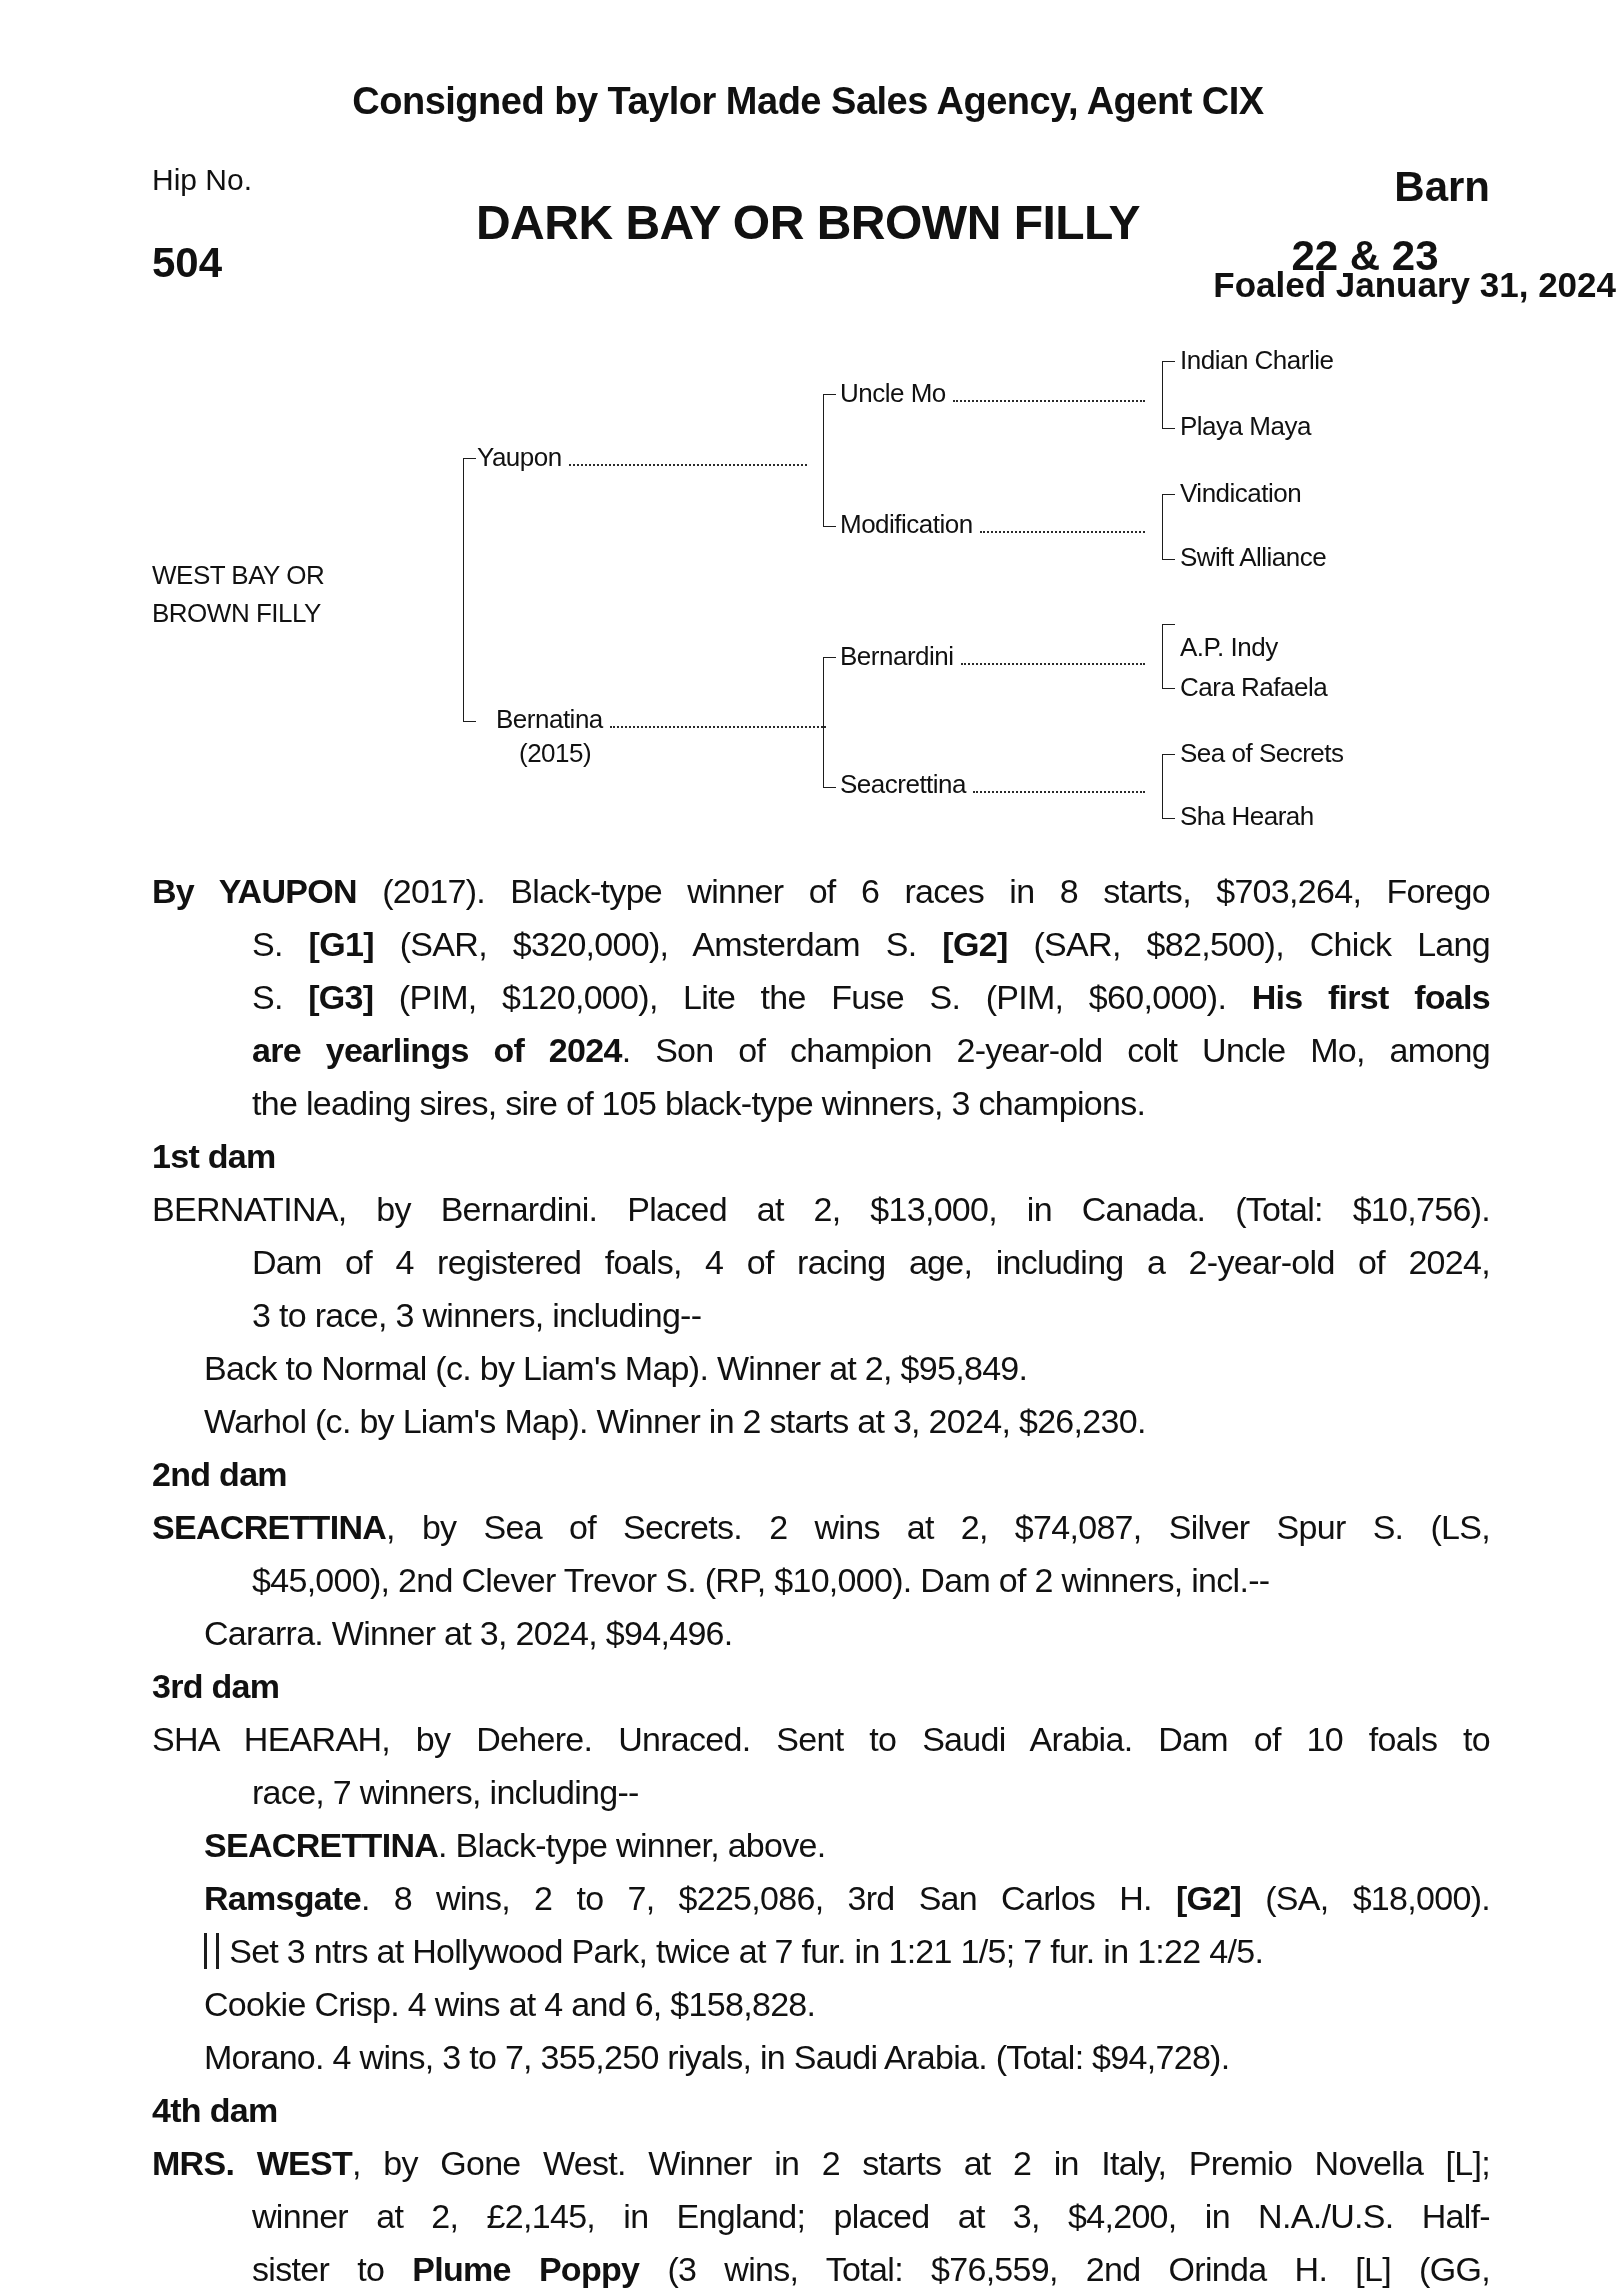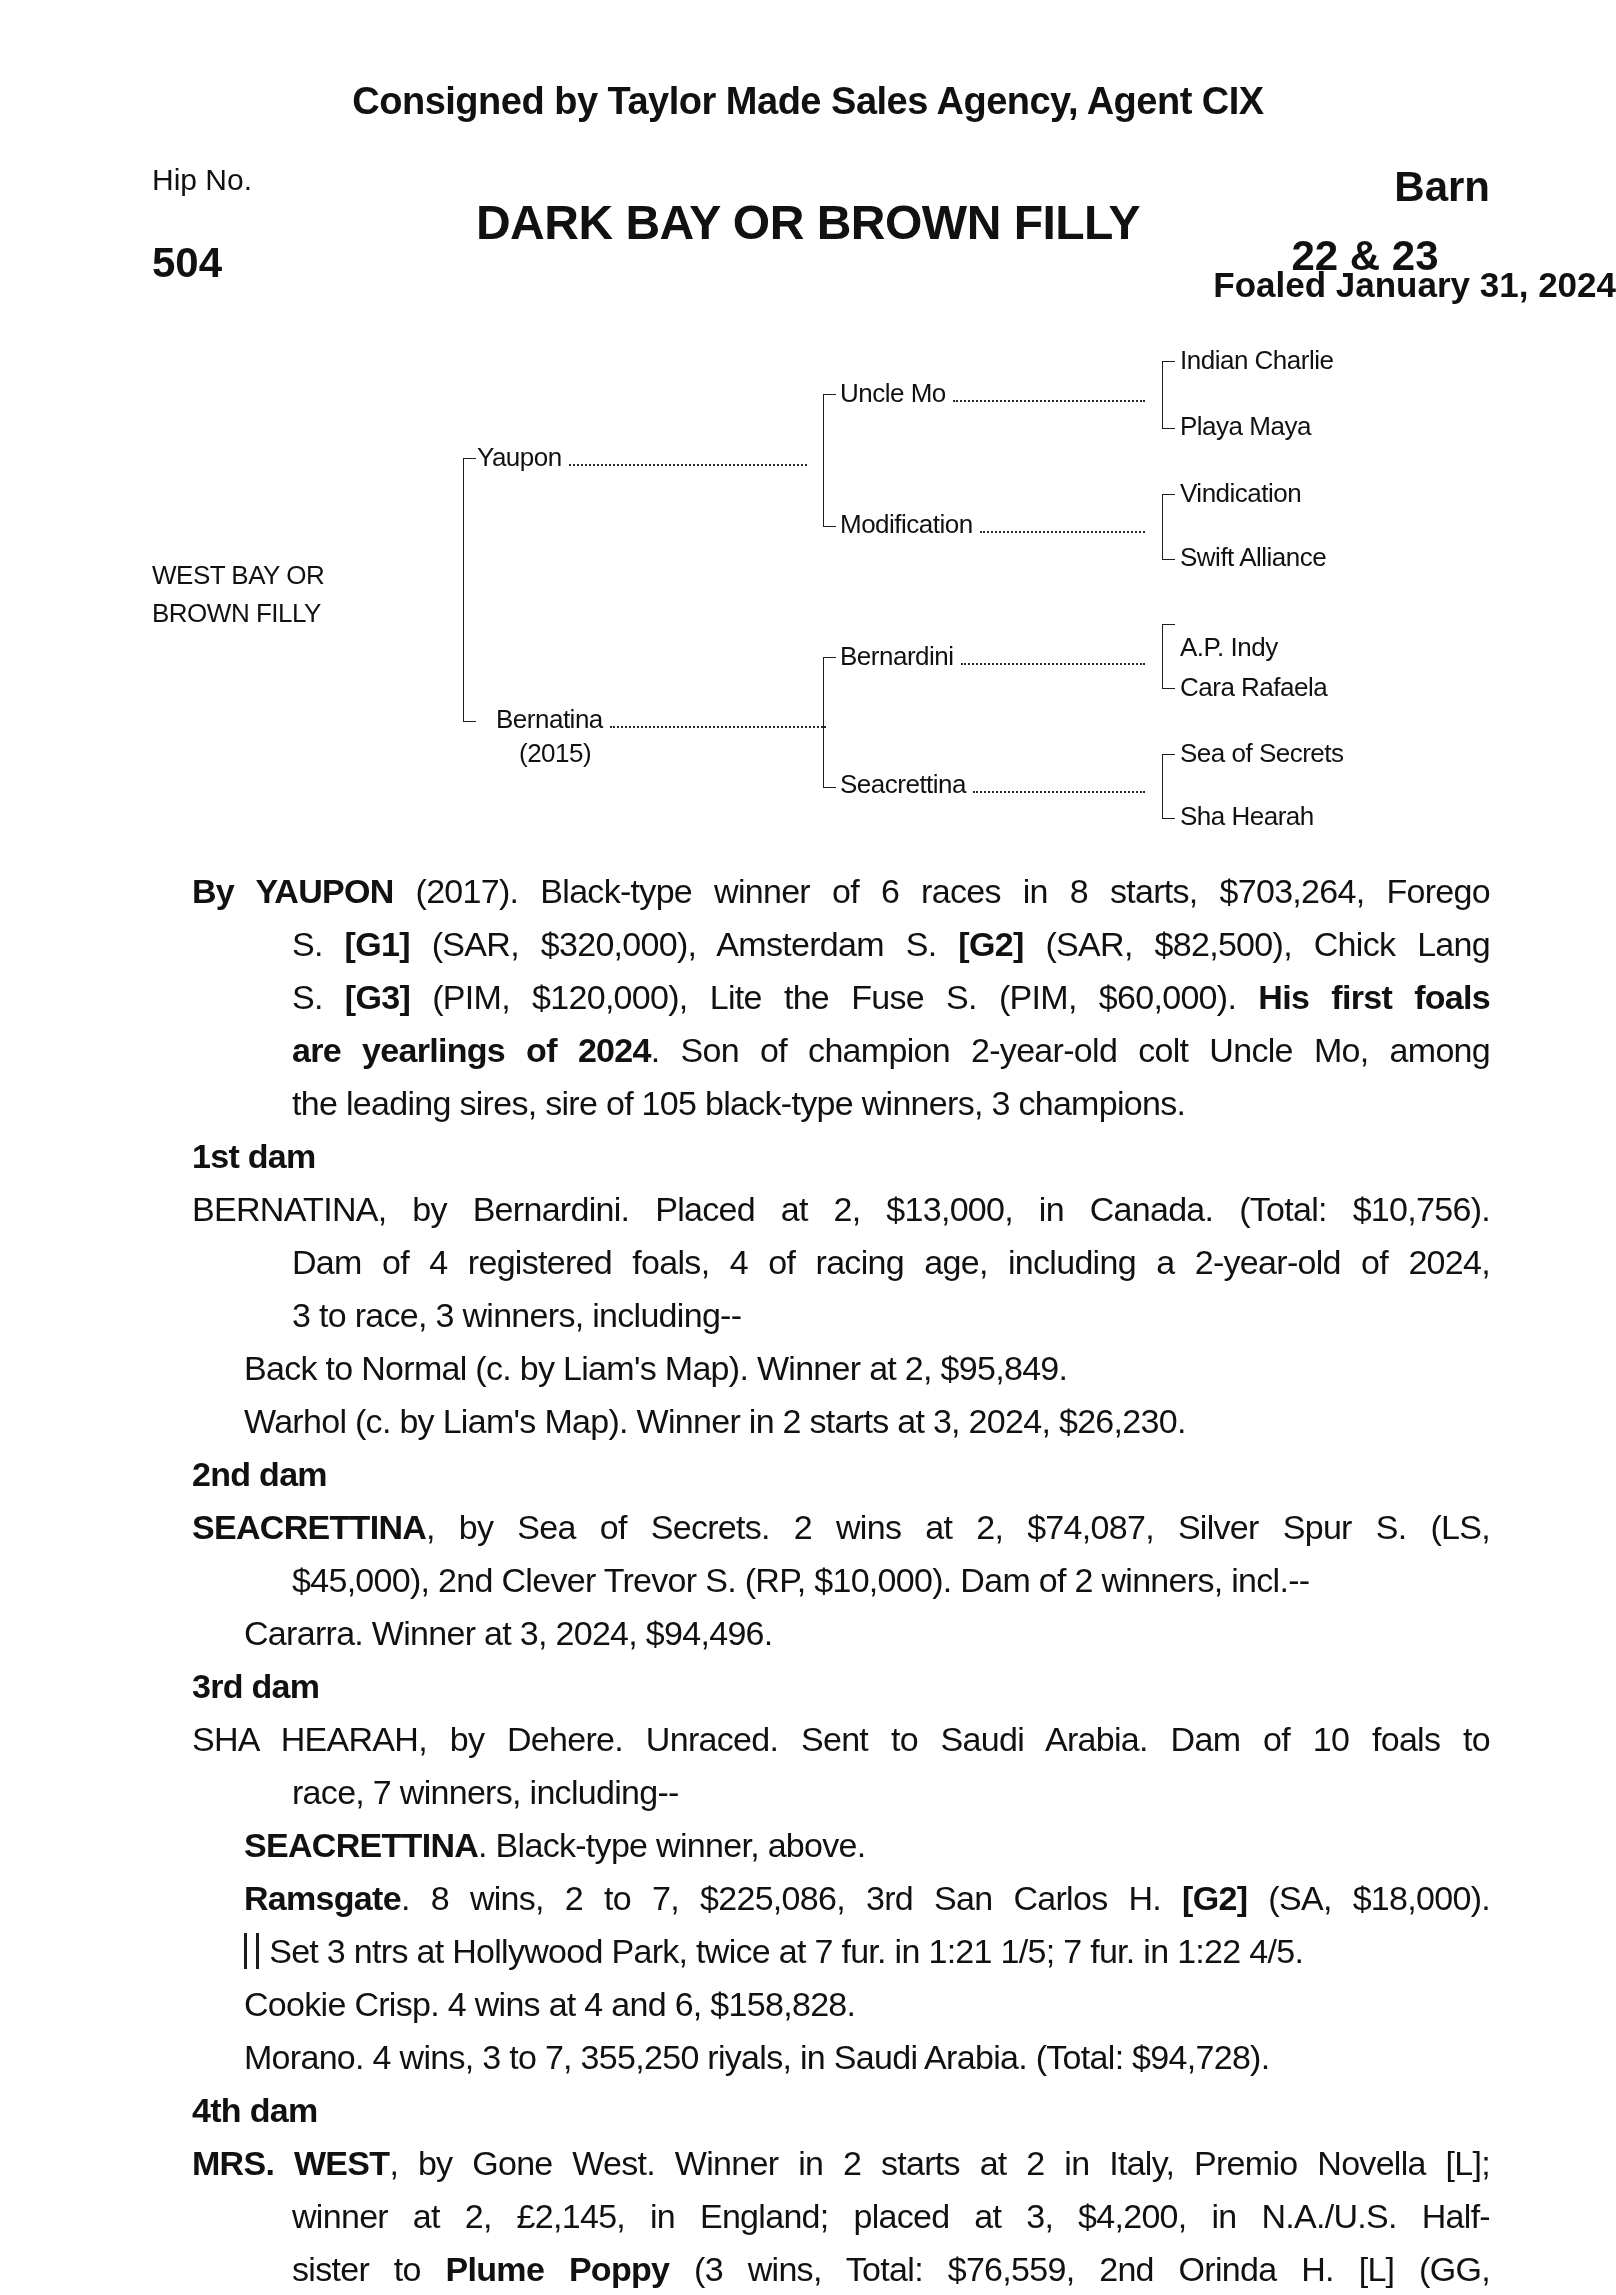--- a/index.html
+++ b/index.html
@@ -14,21 +14,21 @@
   .title{top:195px;left:0;width:1616px;text-align:center;font-size:48px;font-weight:bold;letter-spacing:-0.5px;}
   .foaled{top:265px;left:0;width:1616px;text-align:right;font-size:35px;font-weight:bold;}
   
   .pname{font-size:26px;letter-spacing:-0.5px;white-space:nowrap;}
   .pnode{position:absolute;display:flex;line-height:1;}
   .leader{flex:1;height:0;border-bottom:2.3px dotted #2a2a2a;align-self:flex-end;margin:0 4.6px 4.1px 7.3px;}
   .bracket{position:absolute;width:12px;border-left:1.8px solid #1d1d1d;border-top:1.8px solid #1d1d1d;border-bottom:1.8px solid #1d1d1d;}
   .subject{position:absolute;left:152px;top:556px;font-size:26px;line-height:38px;letter-spacing:-0.5px;}
   
   .bodywrap{position:absolute;left:152px;top:865px;width:1338px;font-size:34px;line-height:53px;letter-spacing:-0.7px;}
-  .bline{white-space:nowrap;margin-left:40px;}
+  .bline{white-space:nowrap;}
   .bline.j{white-space:normal;text-align:justify;text-align-last:justify;}
   .ib{padding-left:0;}
   .ie1{padding-left:52px;}
   .ic2{padding-left:100px;}
   .bseg-b{font-weight:bold;}
   .dbar{display:inline-block;width:9.2px;height:36px;border-left:3.2px solid #1d1d1d;border-right:3.2px solid #1d1d1d;
         margin-right:10px;vertical-align:-6.4px;}
 </style>
 </head>
 <body>

